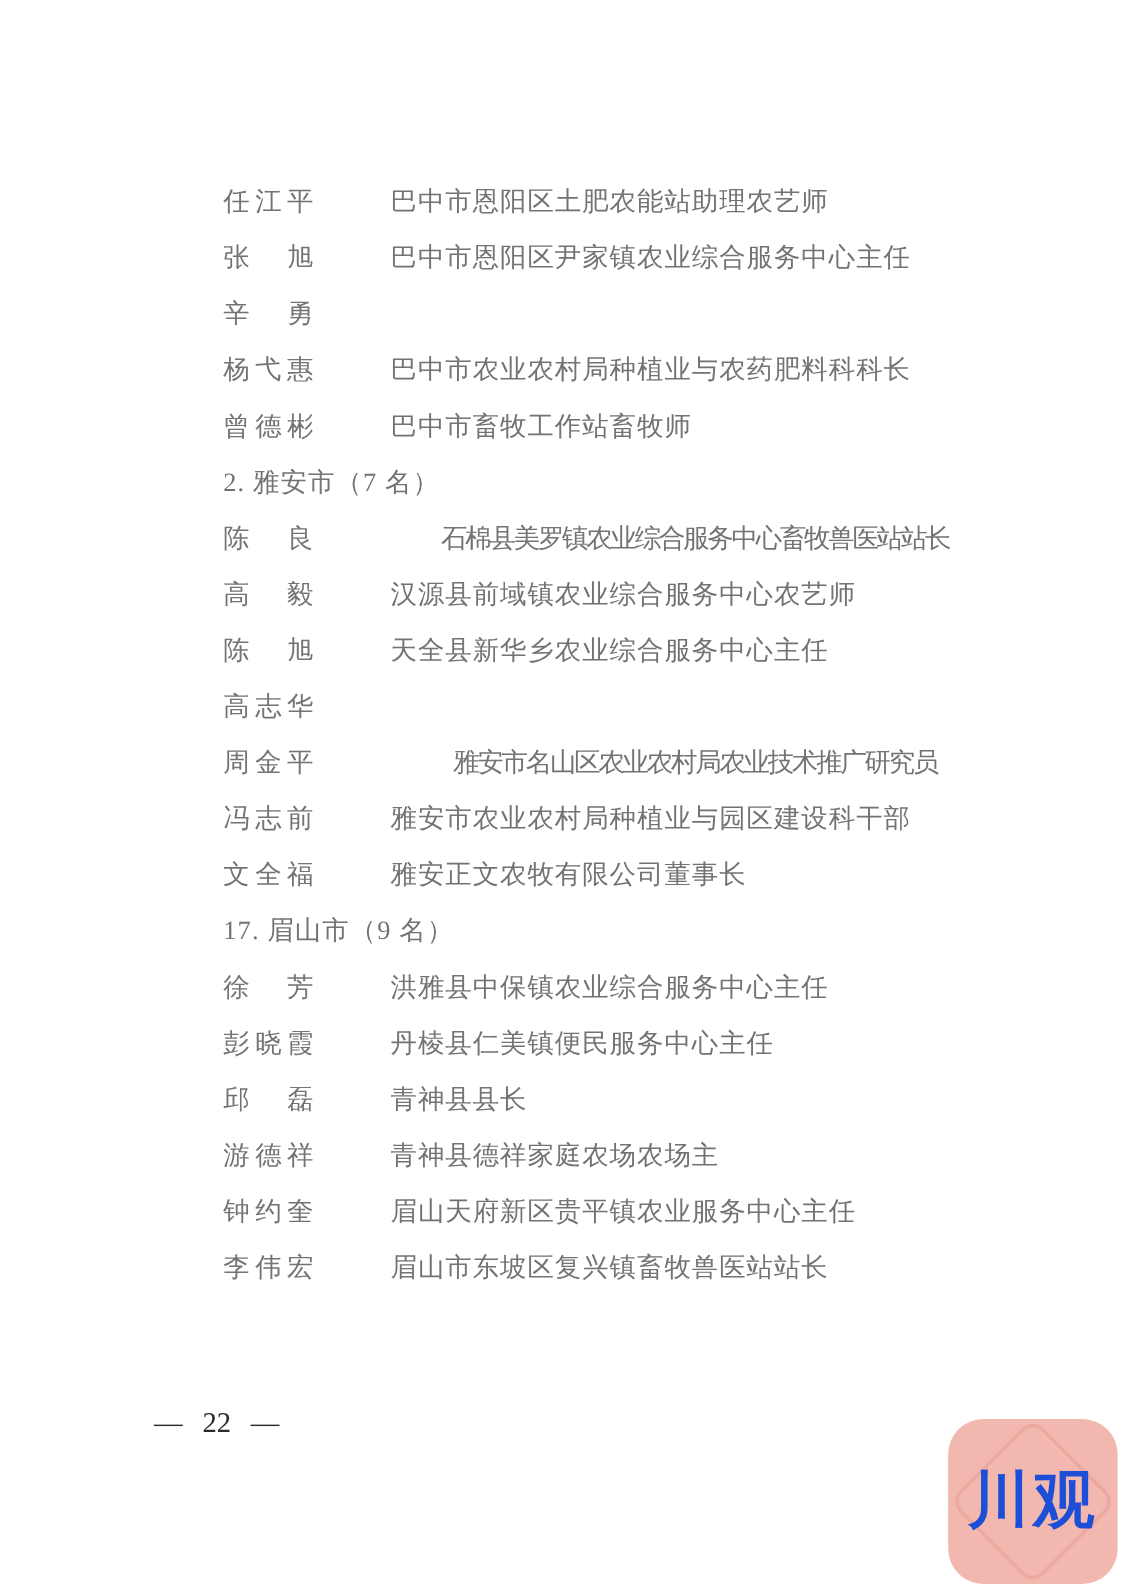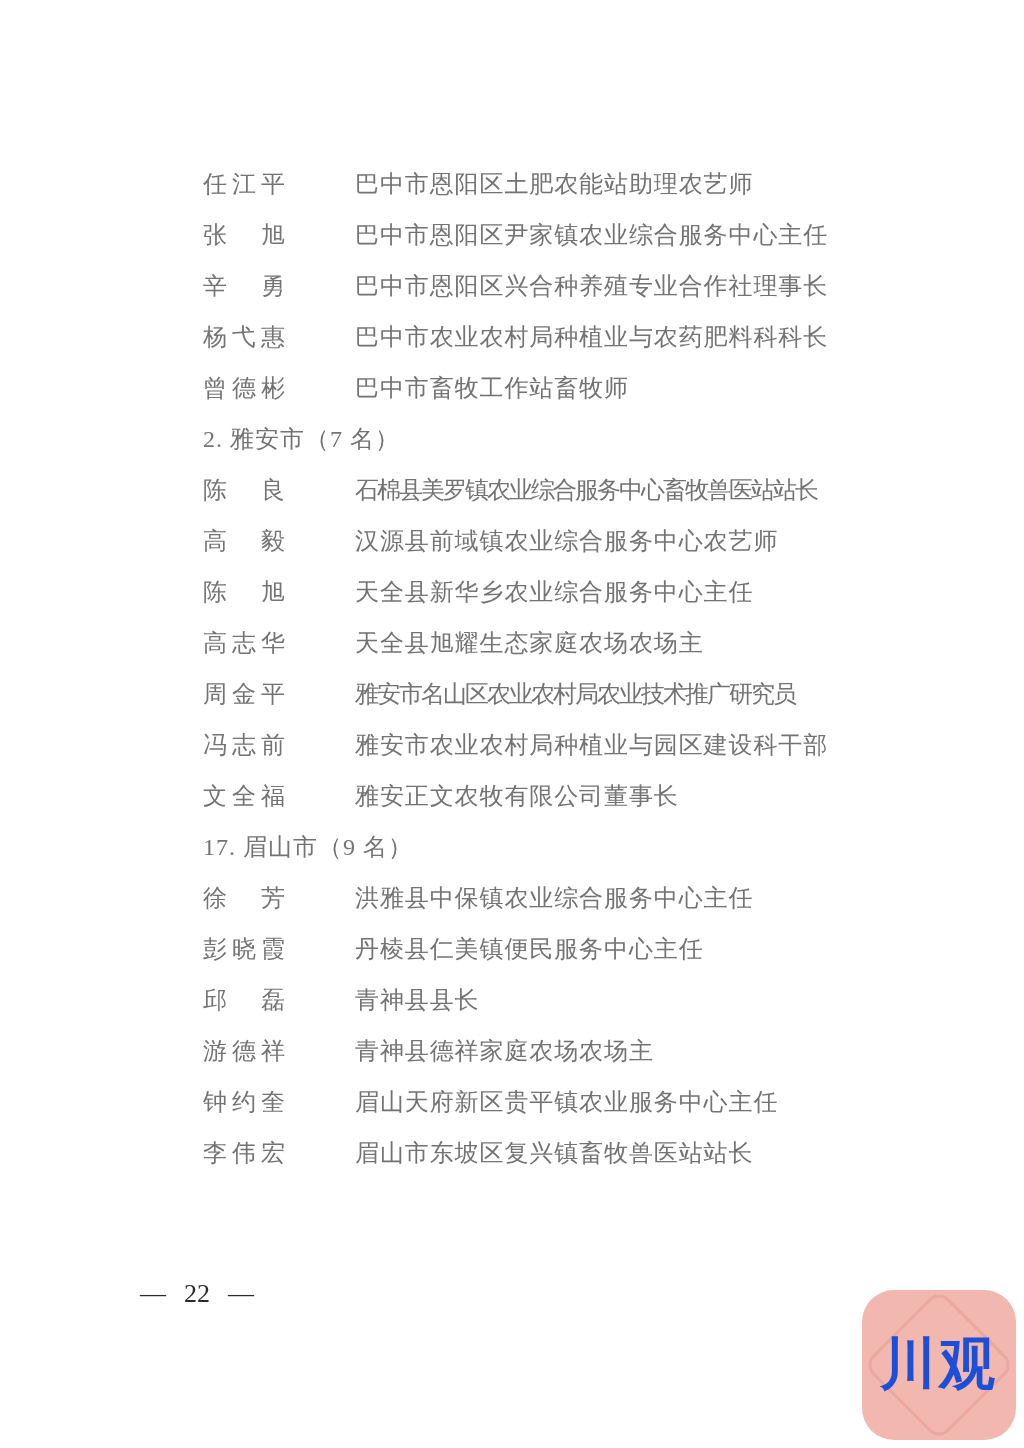--- a/index.html
+++ b/index.html
@@ -23,21 +23,21 @@
   .row { display: flex; align-items: flex-start; }
   .name {
     flex: 0 0 152px;
     letter-spacing: 5px;
     white-space: nowrap;
   }
   .title {
     width: 554px;
     letter-spacing: 0.9px;
   }
-  .row.tight .title { letter-spacing: -2px; }
+  .row.tight .title { letter-spacing: -2px; text-align: center; }
   .section { letter-spacing: 1px; }
 
   .footer {
     position: absolute;
     left: 140px; top: 1279px;
     display: flex; align-items: center; gap: 18px;
     font-size: 26px;
     color: #2b2b2b;
   }
   .footer .dash { letter-spacing: 0; }
@@ -79,21 +79,20 @@
       <div class="title">巴中市恩阳区土肥农能站助理农艺师</div>
     </div>
 
     <div class="row">
       <span class="name">张　旭</span>
       <div class="title">巴中市恩阳区尹家镇农业综合服务中心主任</div>
     </div>
 
     <div class="row">
       <span class="name">辛　勇</span>
-      <div class="title">巴中市恩阳区兴合种养殖专业合作社理事长</div>
     </div>
 
 
     <div class="row">
       <span class="name">杨弋惠</span>
       <div class="title">巴中市农业农村局种植业与农药肥料科科长</div>
     </div>
 
     <div class="row">
       <span class="name">曾德彬</span>
@@ -112,21 +111,20 @@
       <div class="title">汉源县前域镇农业综合服务中心农艺师</div>
     </div>
 
     <div class="row">
       <span class="name">陈　旭</span>
       <div class="title">天全县新华乡农业综合服务中心主任</div>
     </div>
 
     <div class="row">
       <span class="name">高志华</span>
-      <div class="title">天全县旭耀生态家庭农场农场主</div>
     </div>
 
     <div class="row tight">
       <span class="name">周金平</span>
       <div class="title">雅安市名山区农业农村局农业技术推广研究员</div>
     </div>
 
     <div class="row">
       <span class="name">冯志前</span>
       <div class="title">雅安市农业农村局种植业与园区建设科干部</div>

